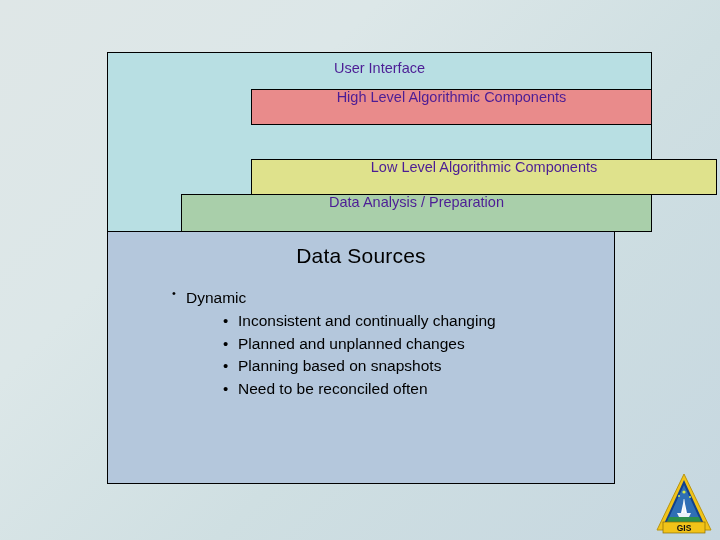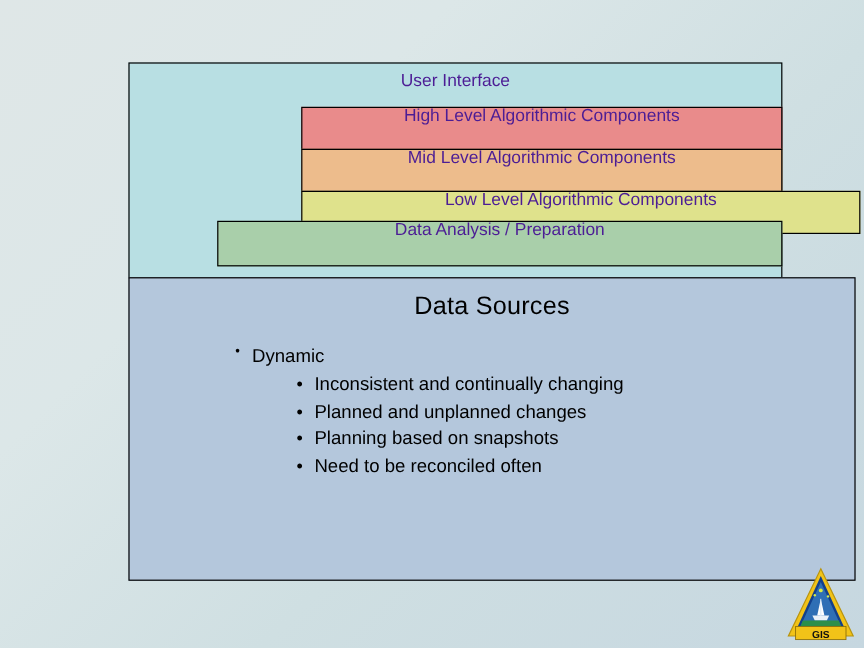--- a/index.html
+++ b/index.html
@@ -70,53 +70,53 @@
   }
   #band-low-level {
     left: 144px;
     top: 107px;
     width: 466px;
     height: 36px;
     background: #dfe28c;
   }
   #band-data-analysis {
     left: 74px;
-    top: 132px;
+    top: 142px;
     width: 471px;
     height: 38px;
     background: #a9cfaa;
   }
 
   
   #panel-data-sources {
     position: absolute;
     left: 0;
     top: 179px;
-    width: 606px;
+    width: 508px;
     height: 253px;
     box-sizing: border-box;
     border: 1.5px solid #000000;
     background: #b4c7dc;
   }
   #data-sources-title {
     text-align: center;
     font-size: 21px;
     color: #000000;
     margin-top: 12px;
     letter-spacing: 0.2px;
   }
 
   .bullet-list {
     list-style: none;
     margin: 0;
     padding: 0;
   }
   #bullets-level1 {
     margin-top: 18px;
-    padding-left: 88px;
+    padding-left: 64px;
   }
   .bullet-l1 {
     font-size: 15.5px;
     color: #000000;
     line-height: 1.5;
     position: relative;
     padding-left: 14px;
   }
   .bullet-l1::before {
     content: "\2022";
@@ -159,23 +159,20 @@
 <div id="stack-diagram">
 
   <div class="band" id="band-user-interface">
     <span class="band-label">User Interface</span>
   </div>
 
   <div class="band" id="band-high-level">
     <span class="band-label">High Level Algorithmic Components</span>
   </div>
 
-  <div class="band" id="band-mid-level">
-    <span class="band-label">Mid Level Algorithmic Components</span>
-  </div>
 
   <div class="band" id="band-low-level">
     <span class="band-label">Low Level Algorithmic Components</span>
   </div>
 
   <div class="band" id="band-data-analysis">
     <span class="band-label">Data Analysis / Preparation</span>
   </div>
 
   <div id="panel-data-sources">

